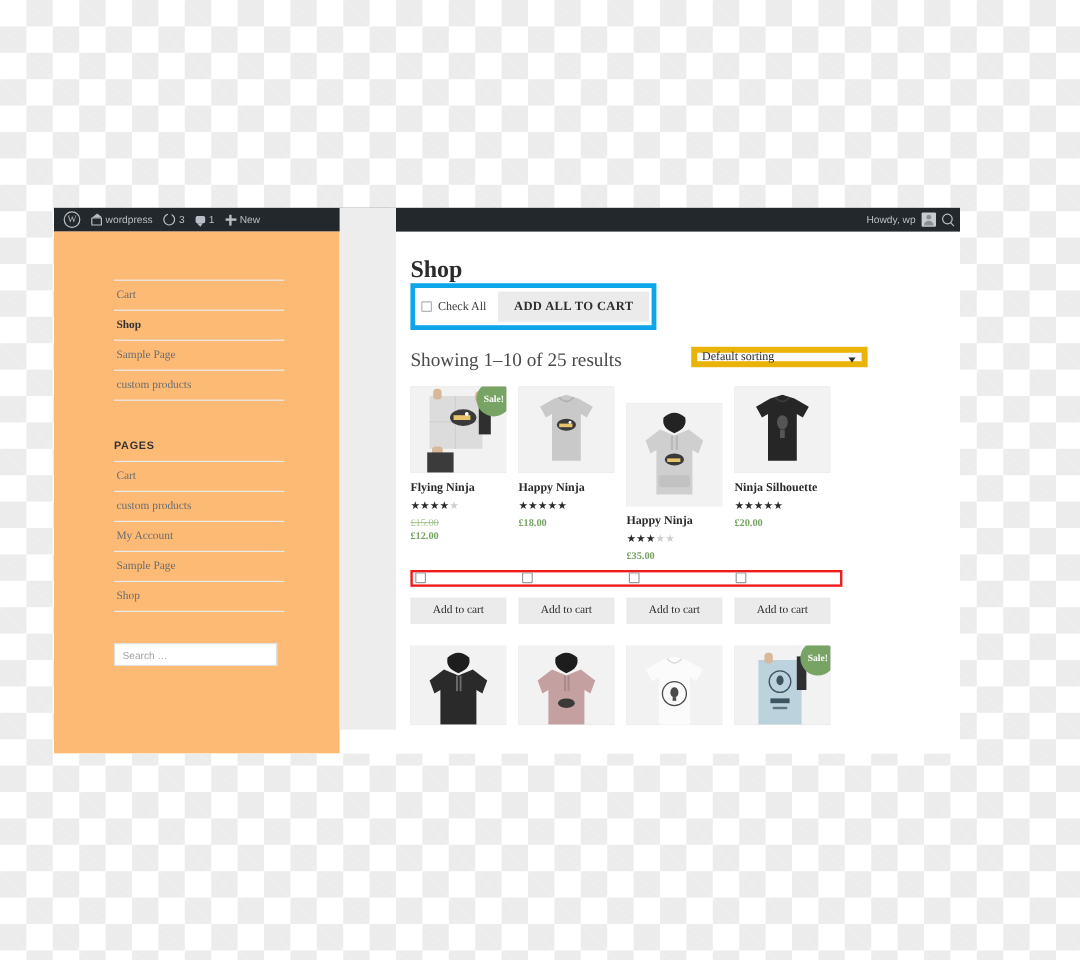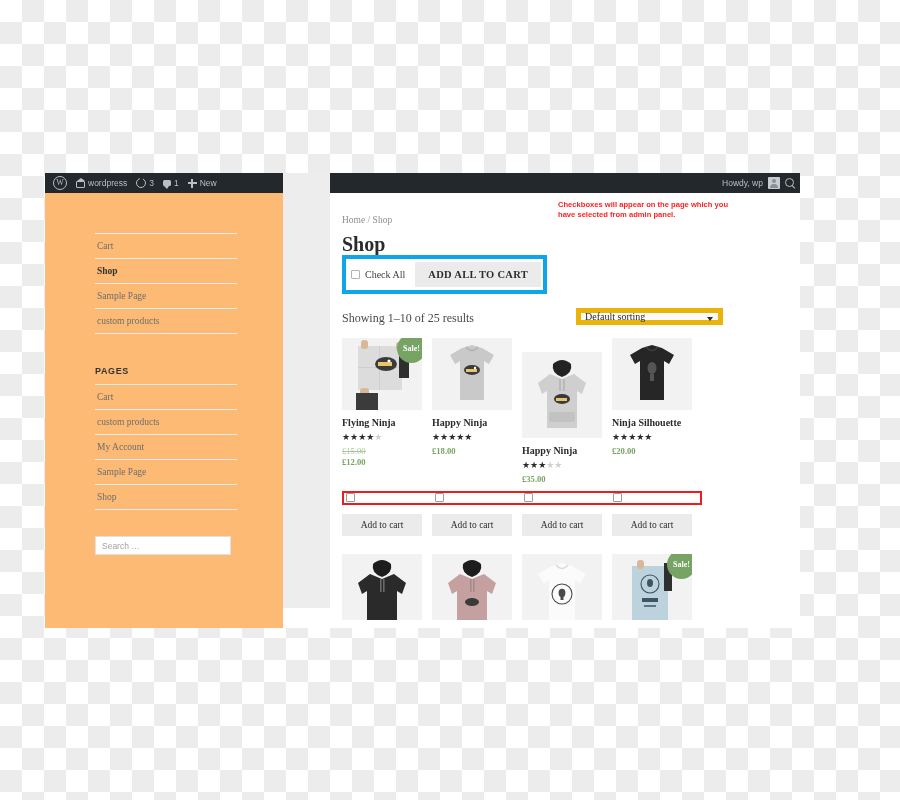--- a/index.html
+++ b/index.html
@@ -140,21 +140,21 @@
     font-family:"Liberation Serif",serif;font-weight:bold;
     font-size:10.5px;letter-spacing:.3px;padding:7px 13px;cursor:pointer;
   }
   .annot{
     position:absolute;left:228px;top:7px;width:186px;
     font-family:"Liberation Sans",sans-serif;font-size:7.6px;
     color:#ff2020;font-weight:bold;line-height:1.35;
   }
 
   .resultrow{display:flex;align-items:center;margin-top:14px;position:relative;}
-  .resultcount{font-size:12px;color:#4a4a4a;}
+  .resultcount{font-size:16px;color:#4a4a4a;}
   .sortsel{
     position:absolute;left:213px;top:-3px;width:147px;height:17px;
     border:5px solid #eab308;background:#fafafa;
     font-family:"Liberation Serif",serif;font-size:10px;color:#2b2b2b;
     display:flex;align-items:center;padding-left:4px;box-sizing:border-box;margin-left:21px;
   }
   .sort-arrow{
     position:absolute;right:5px;top:4px;width:0;height:0;
     border-left:3px solid transparent;border-right:3px solid transparent;
     border-top:4px solid #2b2b2b;
@@ -254,30 +254,28 @@
           <span>Search …</span>
         </div>
       </div>
     </div>
 
     <div class="greyband"></div>
     <div class="content-pad"></div>
 
     <div class="main">
 
-      <div class="breadcrumb">Home / Shop</div>
       <div class="shop-title">Shop</div>
 
       <div class="redbox">
         <span class="cbx"></span>
         <span class="checkall-label">Check All</span>
         <button class="addall-btn">ADD ALL TO CART</button>
       </div>
 
-      <div class="annot">Checkboxes will appear on the page which you have selected from admin panel.</div>
 
       <div class="resultrow">
         <span class="resultcount">Showing 1–10 of 25 results</span>
         <div class="sortsel">
           <span>Default sorting</span>
           <span class="sort-arrow"></span>
         </div>
       </div>
 
       

